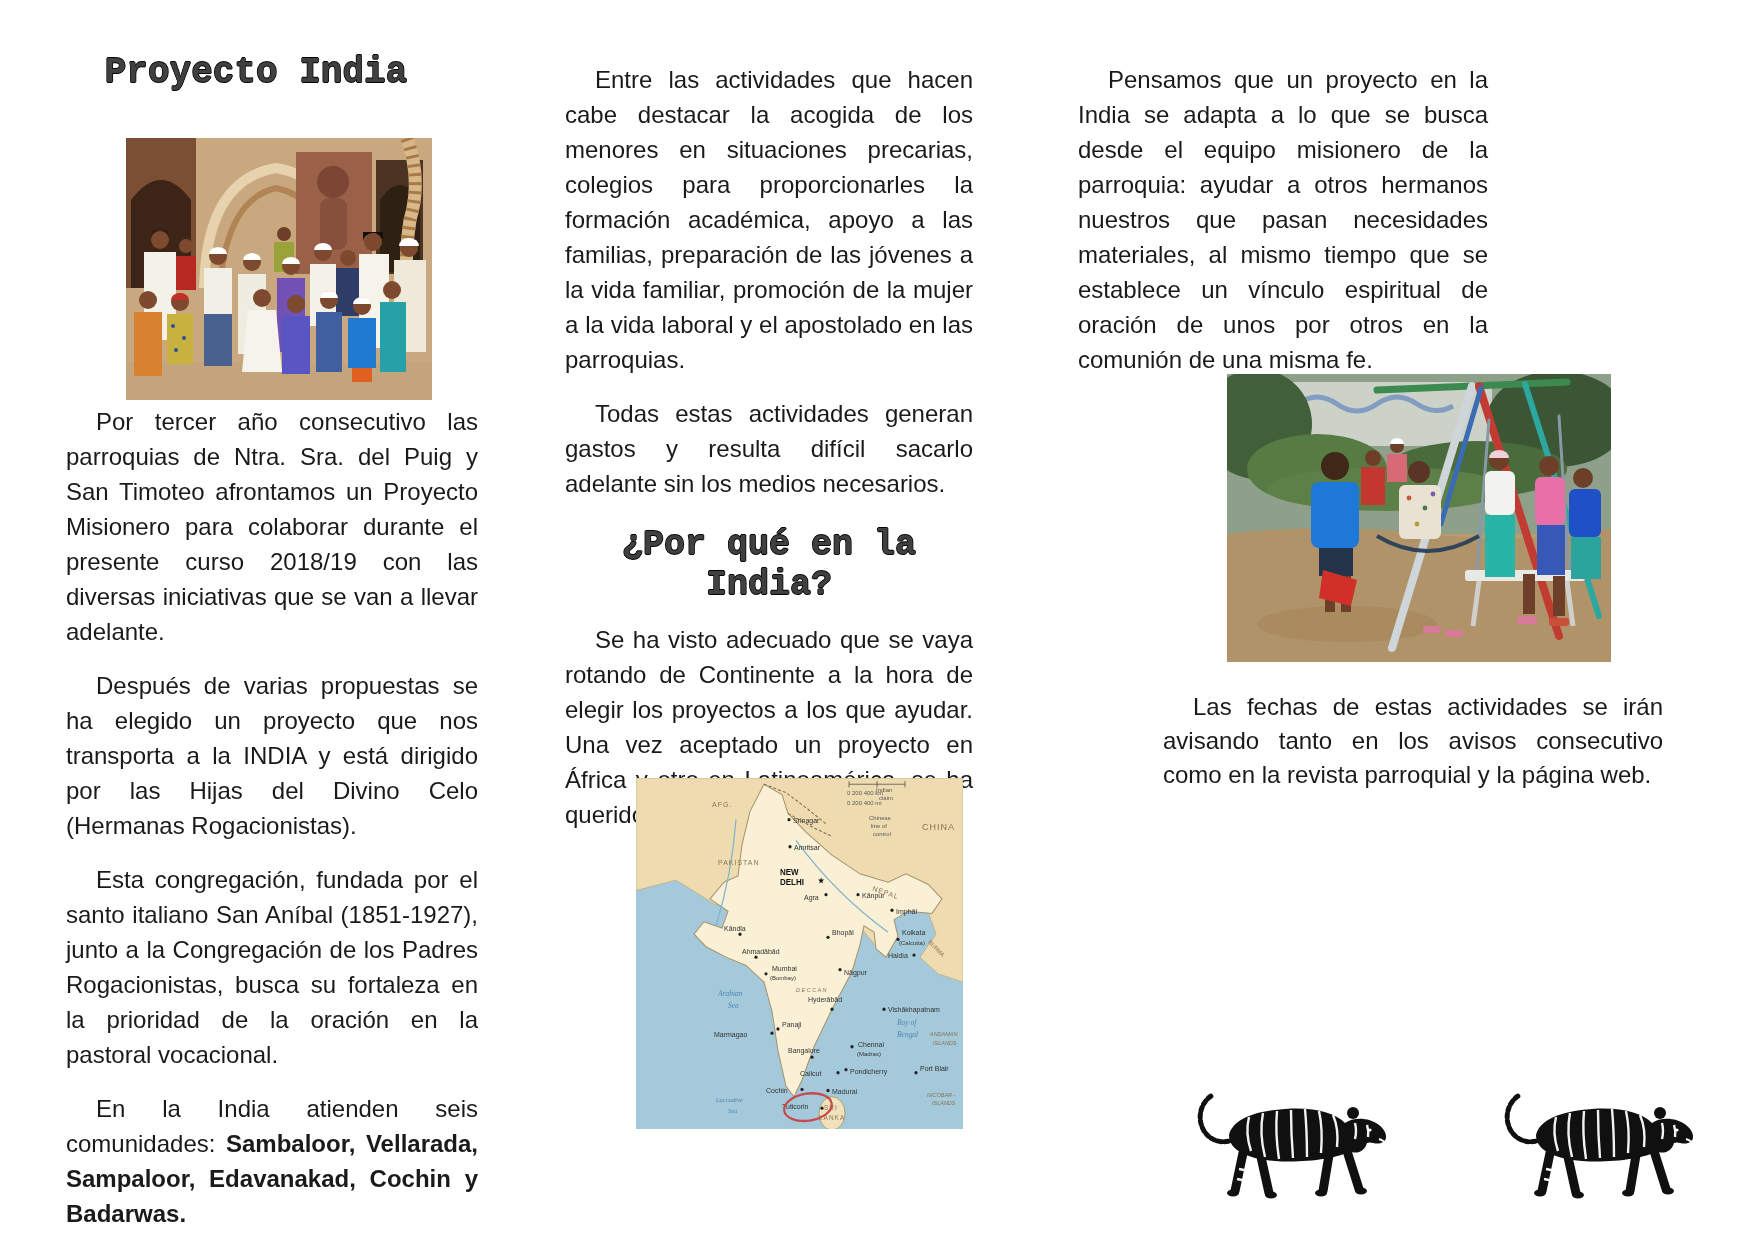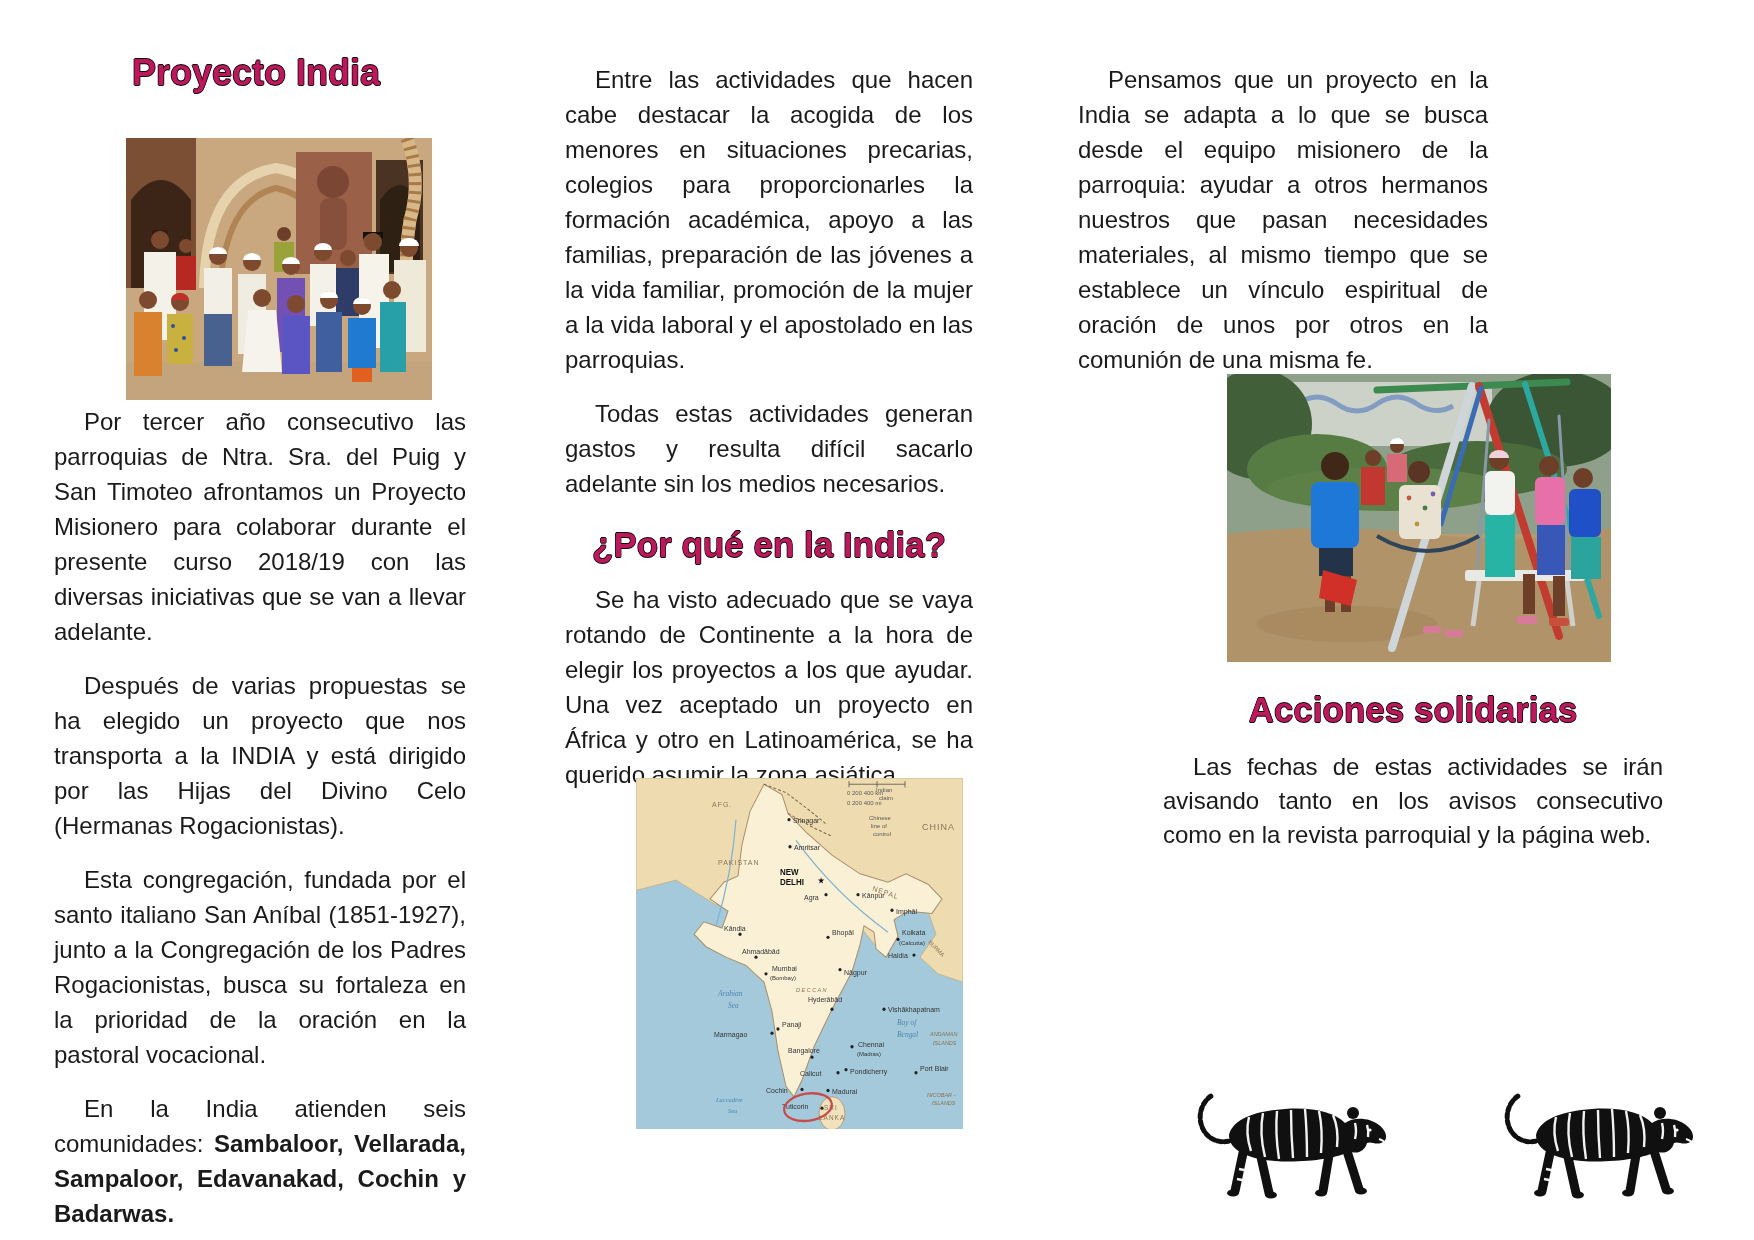--- a/index.html
+++ b/index.html
@@ -1,29 +1,29 @@
 <!DOCTYPE html>
 <html><head>
 <meta charset="utf-8">
 <style>
   html,body{margin:0;padding:0;background:#e8e8e8;}
   .page{position:relative;width:1754px;height:1240px;background:#ffffff;overflow:hidden;
         font-family:"Liberation Sans",sans-serif;color:#1a1a1a;}
   
-  .display{font-family:Liberation Sans, sans-serif;font-weight:bold;color:#be185d;
+  .display{font-family:Liberation Mono, monospace;font-weight:bold;color:#404040;
            text-shadow:0.7px 0 #050505,-0.7px 0 #050505,0 0.7px #050505,0 -0.7px #050505;
            margin:0;text-align:center;}
   h1.display{font-size:36px;}
   h2.display{font-size:35px;}
   
   .tb{position:absolute;}
   .tb p{margin:0 0 19px 0;font-size:24px;line-height:35px;text-align:justify;text-indent:30px;}
   .tb p:last-child{margin-bottom:0;}
   #col1-title{position:absolute;left:50px;top:52px;width:412px;}
-  #col1-text{left:54px;top:404px;width:412px;}
+  #col1-text{left:66px;top:404px;width:412px;}
   #col2-text{left:565px;top:62px;width:408px;}
   #col2-text h2{margin:24px 0 17px 0;}
   #col3-text{left:1078px;top:62px;width:410px;}
   #col3b{left:1163px;top:690px;width:500px;}
   #col3b p{line-height:34px;margin-bottom:17px;}
   #col3b h2{margin:0 0 20px 0;}
   .communities b{font-weight:bold;}
   
   figure{margin:0;padding:0;position:absolute;}
   #photo-group{left:126px;top:138px;width:306px;height:262px;}
@@ -307,21 +307,20 @@
           <rect x="326" y="202" width="12" height="40" fill="#6d3f28"></rect>
         <rect x="290" y="242" width="20" height="8" rx="3" fill="#d87a9a"></rect>
           <rect x="322" y="244" width="20" height="8" rx="3" fill="#c8503a"></rect>
         <rect x="196" y="252" width="18" height="7" rx="3" fill="#d87a9a"></rect>
           <rect x="218" y="256" width="18" height="7" rx="3" fill="#d87a9a"></rect>
       </g>
     </svg>
   </figure>
 
   <div id="col3b" class="tb">
-    <h2 class="display">Acciones solidarias</h2>
     <p>Las fechas de estas actividades se irán avisando tanto en los avisos consecutivo como en la revista parroquial y la página web.</p>
   </div>
 
   <figure id="tiger-1">
     <svg viewBox="0 0 210 122">
       <path d="M52,56 C40,62 26,58 20,46 C14,34 18,20 28,13" fill="none" stroke="#101010" stroke-width="5" stroke-dasharray="4,3" stroke-linecap="round"></path>
       <g fill="#101010" stroke="#101010">
         <path stroke="none" d="M46,52 C50,36 72,28 102,26 C132,24 152,30 162,40 C170,34 186,34 196,42 C204,48 206,58 198,60 C192,62 188,58 184,60 C182,68 174,72 166,68 C156,76 118,80 92,78 C66,76 46,68 46,52 Z"></path>
         <circle cx="170" cy="30" r="6" stroke="none"></circle>
         <path d="M60,70 L52,108 M78,74 L86,110 M146,72 L140,108 M164,68 L176,106" stroke-width="9" stroke-linecap="round" fill="none"></path>

